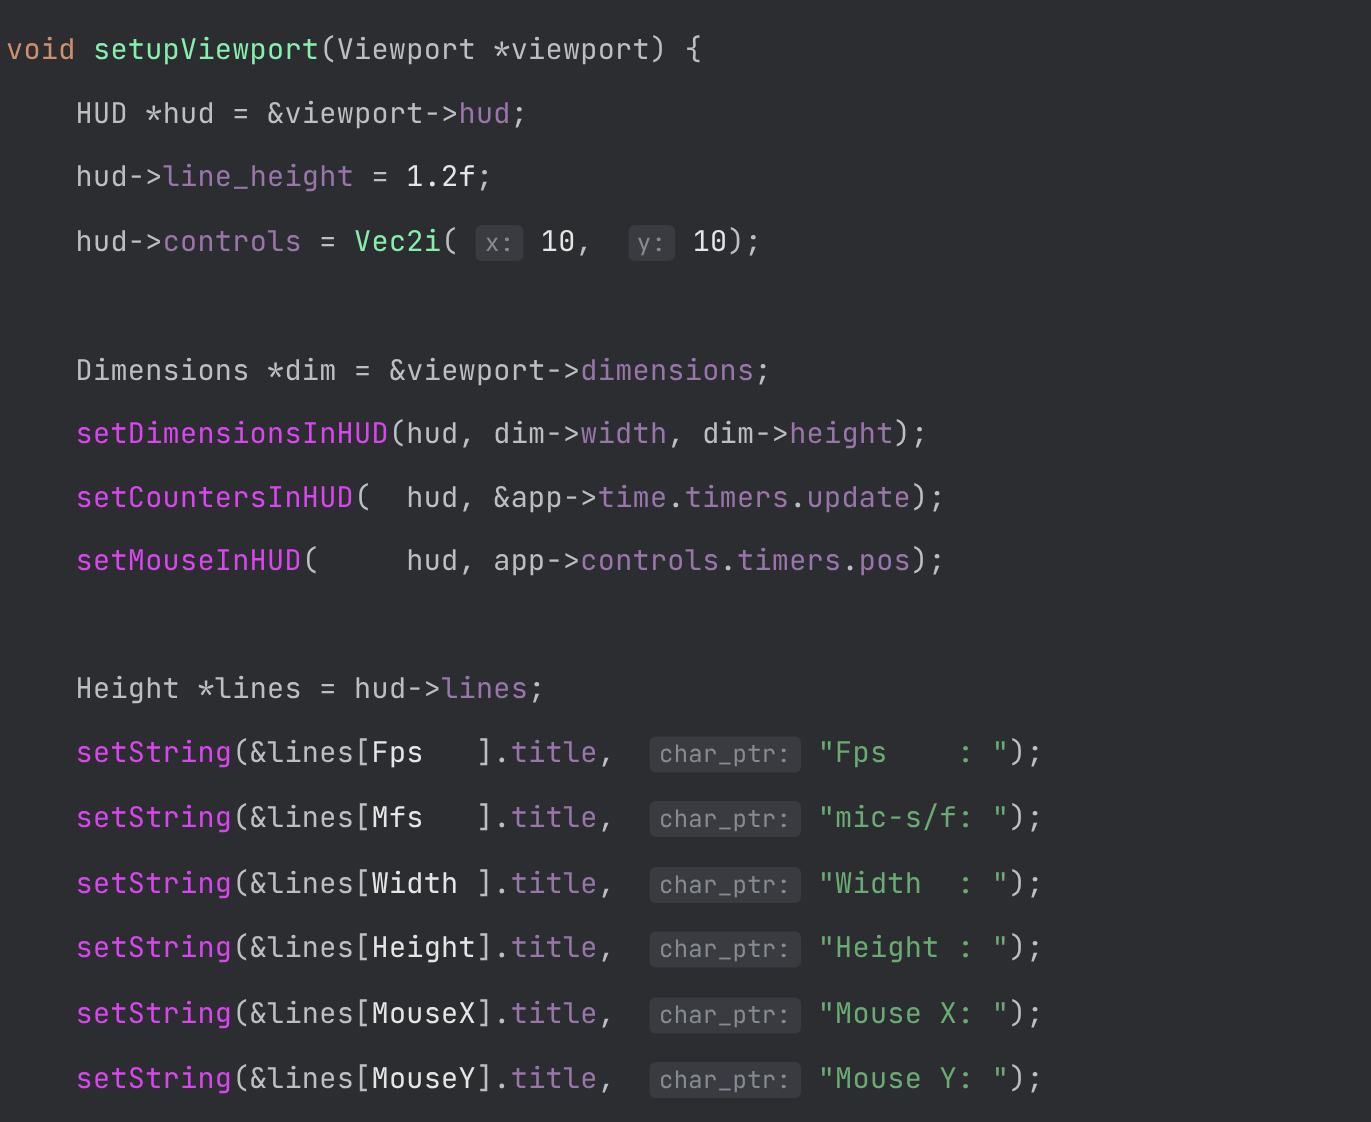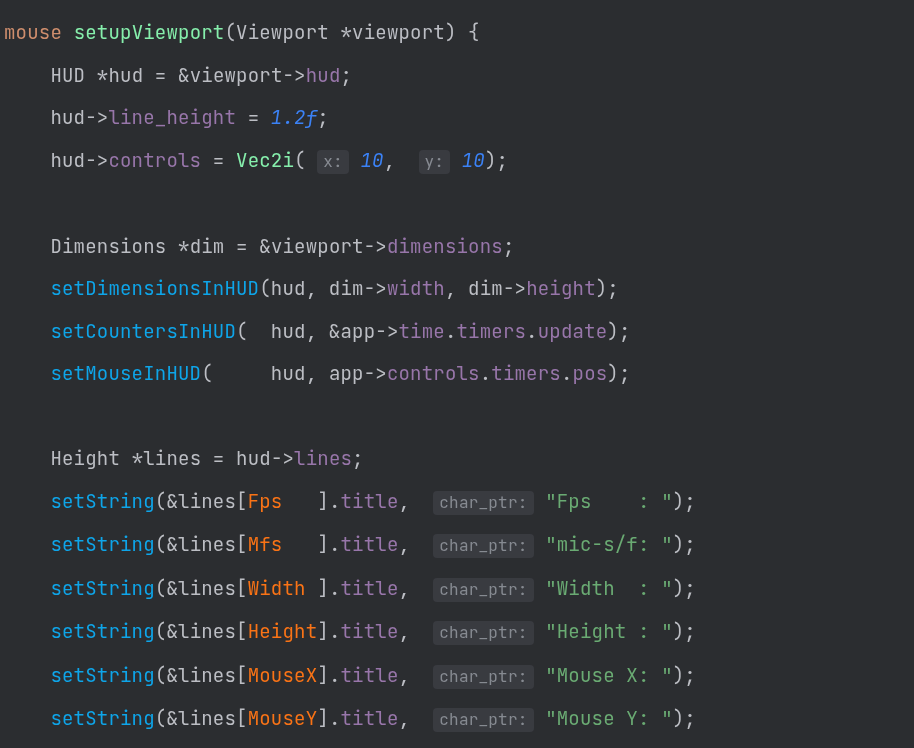--- a/index.html
+++ b/index.html
@@ -15,42 +15,42 @@
     padding: 12px 4px 12px 4px;
     font-family: "JetBrains Mono", "Fira Code", Consolas, "Courier New", monospace;
     font-size: 19px;
     line-height: 42.5px;
     color: #bcbec4;
     white-space: pre;
     letter-spacing: 0.2px;
   }
   .kw   { color: #cf8e6d; }   
   .type { color: #bcbec4; }   
-  .fn   { color: #0ea5e9; }   
+  .fn   { color: #d946ef; }   
   .fndecl { color: #86efac; } 
   .var  { color: #bcbec4; }
   .op   { color: #bcbec4; }
   .arrow{ color: #bcbec4; }
   .mem  { color: #9876aa; }   
-  .num  { color: #3b82f6; font-style: italic; }
+  .num  { color: #e5e5e5; }
   .str  { color: #6aab73; }
   .paren{ color: #bcbec4; }
-  .idx  { color: #f97316; }   
+  .idx  { color: #e5e5e5; }   
   .hint {
     color: #868a91;
     background: #393b40;
     border-radius: 4px;
     padding: 1px 6px 2px 6px;
     font-size: 16px;
   }
 </style>
 </head>
 <body>
 
-<pre class="code"><span><span class="kw">mouse</span> <span class="fndecl">setupViewport</span><span class="paren">(</span><span class="type">Viewport</span> <span class="op">*</span><span class="var">viewport</span><span class="paren">) {</span></span>
+<pre class="code"><span><span class="kw">void</span> <span class="fndecl">setupViewport</span><span class="paren">(</span><span class="type">Viewport</span> <span class="op">*</span><span class="var">viewport</span><span class="paren">) {</span></span>
 <span>    <span class="type">HUD</span> <span class="op">*</span><span class="var">hud</span> <span class="op">=</span> <span class="op">&amp;</span><span class="var">viewport</span><span class="arrow">-&gt;</span><span class="mem">hud</span><span class="op">;</span></span>
 <span>    <span class="var">hud</span><span class="arrow">-&gt;</span><span class="mem">line_height</span> <span class="op">=</span> <span class="num">1.2f</span><span class="op">;</span></span>
 <span>    <span class="var">hud</span><span class="arrow">-&gt;</span><span class="mem">controls</span> <span class="op">=</span> <span class="fndecl">Vec2i</span><span class="paren">(</span> <span class="hint">x:</span> <span class="num">10</span><span class="op">,</span>  <span class="hint">y:</span> <span class="num">10</span><span class="paren">)</span><span class="op">;</span></span>
 <span> </span>
 <span>    <span class="type">Dimensions</span> <span class="op">*</span><span class="var">dim</span> <span class="op">=</span> <span class="op">&amp;</span><span class="var">viewport</span><span class="arrow">-&gt;</span><span class="mem">dimensions</span><span class="op">;</span></span>
 <span>    <span class="fn">setDimensionsInHUD</span><span class="paren">(</span><span class="var">hud</span><span class="op">,</span> <span class="var">dim</span><span class="arrow">-&gt;</span><span class="mem">width</span><span class="op">,</span> <span class="var">dim</span><span class="arrow">-&gt;</span><span class="mem">height</span><span class="paren">)</span><span class="op">;</span></span>
 <span>    <span class="fn">setCountersInHUD</span><span class="paren">(</span>  <span class="var">hud</span><span class="op">,</span> <span class="op">&amp;</span><span class="var">app</span><span class="arrow">-&gt;</span><span class="mem">time</span><span class="op">.</span><span class="mem">timers</span><span class="op">.</span><span class="mem">update</span><span class="paren">)</span><span class="op">;</span></span>
 <span>    <span class="fn">setMouseInHUD</span><span class="paren">(</span>     <span class="var">hud</span><span class="op">,</span> <span class="var">app</span><span class="arrow">-&gt;</span><span class="mem">controls</span><span class="op">.</span><span class="mem">timers</span><span class="op">.</span><span class="mem">pos</span><span class="paren">)</span><span class="op">;</span></span>
 <span> </span>
 <span>    <span class="type">Height</span> <span class="op">*</span><span class="var">lines</span> <span class="op">=</span> <span class="var">hud</span><span class="arrow">-&gt;</span><span class="mem">lines</span><span class="op">;</span></span>

